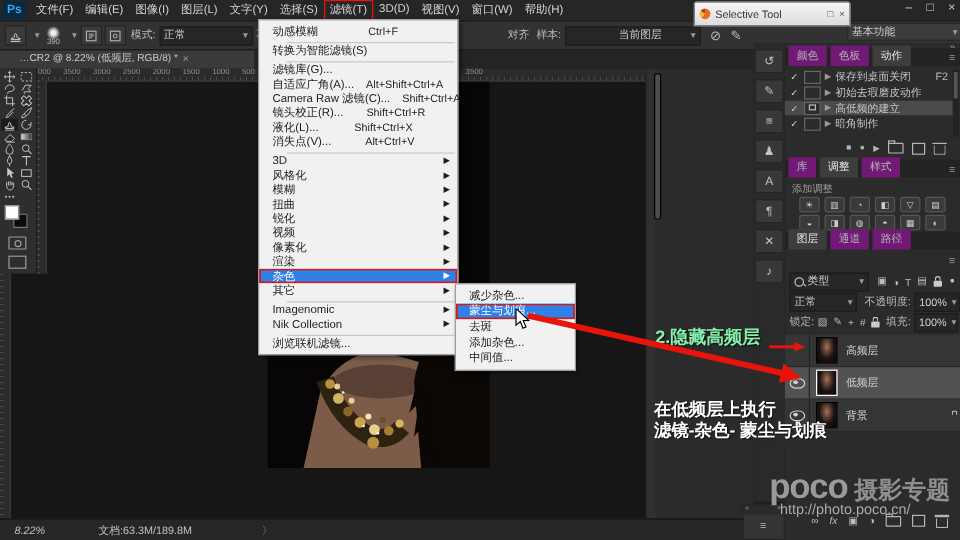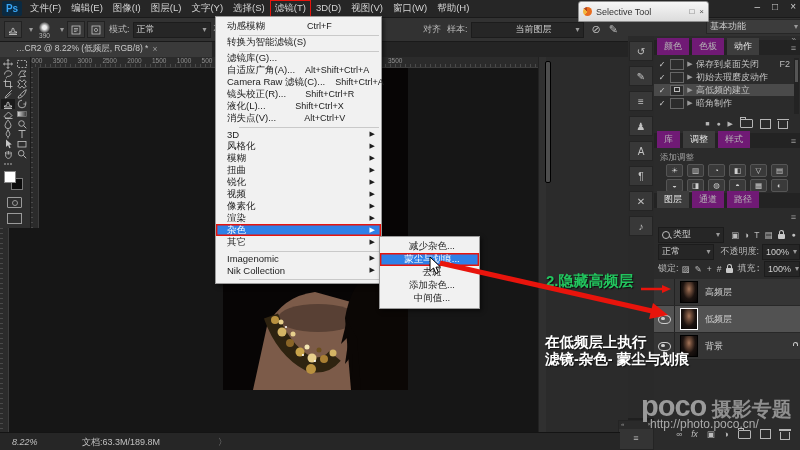--- a/index.html
+++ b/index.html
@@ -66,21 +66,21 @@
   .mi{height:12px;display:flex;align-items:center;padding:0 6px 0 11px;font-size:9.5px;white-space:nowrap;}
   .mi .lab{flex:0 0 auto;}
   .mi .sc{margin-left:auto;padding-left:10px;font-size:9px;color:#222;}
   .mi .arr{margin-left:auto;font-size:7px;visibility:hidden;padding-left:6px;}
   .mi.has-sub .arr{visibility:visible;}
   .mi.sep{height:4px;padding:0 2px;}
   .mi.sep::after{content:"";display:block;width:100%;height:1px;background:#c9c9c9;margin-top:2px;}
   .mi.hl{background:#2f80e7;color:#fff;box-shadow:0 0 0 1.4px #e8140c inset;}
   .submenu{left:379px;top:236px;width:99px;background:#f1f1f1;border:1px solid #9b9b9b;
     box-shadow:2px 2px 4px rgba(0,0,0,.5);z-index:31;padding:3px 0;color:#1c1c1c;}
-  .submenu .mi{height:13px;justify-content:center;}
+  .submenu .mi{height:13px;}
   
   .dock{left:628px;top:36px;width:26px;height:382px;background:#2a2a2a;z-index:7;}
   .dockcell{width:22px;height:18px;margin:5px auto 0;background:#383838;border:1px solid #242424;color:#c2c2c2;
     display:flex;align-items:center;justify-content:center;font-size:10px;}
   .minipanel{left:618px;top:420px;width:34px;height:28px;background:#343434;border:1px solid #242424;z-index:7;}
   .minipanel .hd{height:8px;background:#2a2a2a;font-size:6px;color:#999;display:flex;justify-content:space-between;padding:0 2px;}
   .minipanel .bd{display:flex;align-items:center;justify-content:center;height:18px;color:#bbb;font-size:9px;}
   
   .panel{left:654px;top:36px;width:146px;height:414px;background:#2b2b2b;z-index:7;font-size:9px;}
   .ptabs{position:absolute;left:0;width:146px;height:15px;background:#232323;display:flex;align-items:flex-end;}
@@ -132,21 +132,21 @@
     display:flex;align-items:center;color:#c0c0c0;font-size:9px;}
   
   .floatwin{left:578px;top:1px;width:129px;height:19px;background:linear-gradient(#f6f6f6,#dcdcdc);
     border:1px solid #8f8f8f;border-radius:3px 3px 0 0;display:flex;align-items:center;z-index:35;color:#333;}
   .fwicon{width:9px;height:9px;border-radius:50%;margin:0 4px;background:conic-gradient(#e86c1f 0 60%,#f3b43c 60% 85%,#b5441a 85% 100%);}
   .fwctl{margin-left:auto;display:flex;gap:5px;padding-right:4px;color:#555;font-size:8px;}
   
   .workspace{left:706px;top:19px;width:90px;height:15px;z-index:21;}
   
   .annsvg{left:0;top:0;width:800px;height:450px;z-index:50;pointer-events:none;}
-  .redtext{left:546px;top:272px;font-size:15px;font-weight:bold;color:#22c55e;z-index:50;
+  .redtext{left:546px;top:272px;font-size:15px;font-weight:bold;color:#86efac;z-index:50;
     text-shadow:1px 1px 1px rgba(0,0,0,.7);white-space:nowrap;}
   .whitenote{left:545px;top:334px;font-size:14.5px;font-weight:bold;color:#fff;line-height:17px;z-index:50;
     text-shadow:1px 1px 1px rgba(0,0,0,.6);white-space:nowrap;}
   .wmark{left:641px;top:390px;z-index:40;color:#9a9a9a;white-space:nowrap;}
   .wmark .brand{font-size:29px;font-weight:bold;letter-spacing:-1px;}
   .wmark .suffix{font-size:20px;font-weight:bold;color:#8f8f8f;}
   .wmurl{left:650px;top:417px;z-index:40;color:#ababab;font-size:12px;}
   .cursor{left:429px;top:257px;z-index:55;}
 </style>
 </head>
@@ -544,21 +544,21 @@
     <div class="lrow" style="top:226px;height:13px;">
       <span class="optlabel" style="margin-left:4px;">锁定:</span>
       <span style="display:flex;gap:5px;align-items:center;">
 
       <span class="icn">▨</span>
           <span class="icn">✎</span>
           <span class="icn">+</span>
           <span class="icn">#</span>
         </span>
       <span class="lockicon" style="margin-left:5px;"></span>
-      <span class="optlabel" style="margin-left:5px;font-family:Liberation Mono, monospace;">填充:</span>
+      <span class="optlabel" style="margin-left:5px;">填充:</span>
       <span class="field" style="width:28px;">
         <span>100%</span>
           <span class="chev">▾</span>
       </span>
     </div>
 
     <div>
 
         <div class="layerrow hidden" style="position: absolute; top: 243px;">
           <span class="eyecell">
@@ -761,20 +761,25 @@
 
         <span class="arr">▶</span>
       </div>
 
       <div class="mi sep">
         <span class="lab"></span>
         <span class="sc"></span>
         <span class="arr">▶</span>
       </div>
 
+      <div class="mi">
+        <span class="lab">浏览联机滤镜...</span>
+        <span class="sc"></span>
+        <span class="arr">▶</span>
+      </div>
     </div>
 
   <div class="abs submenu">
 
       <div class="mi">
         <span class="lab">减少杂色...</span>
       </div>
 
       <div class="mi hl">
         <span class="lab">蒙尘与划痕...</span>

